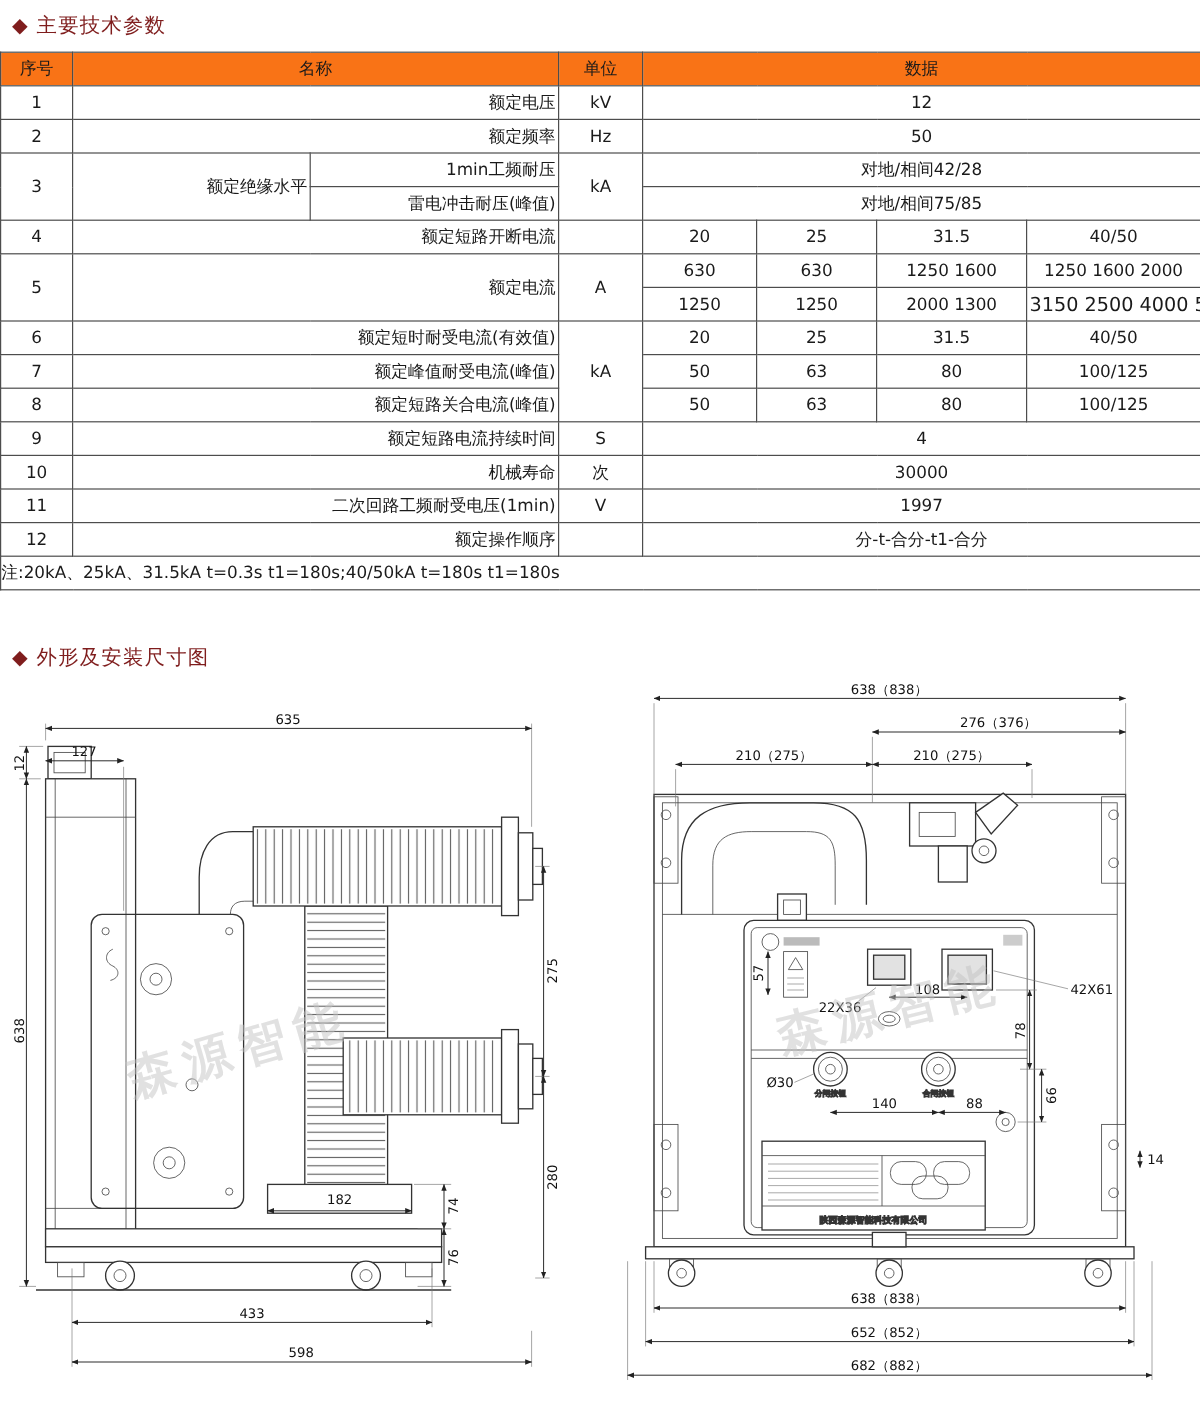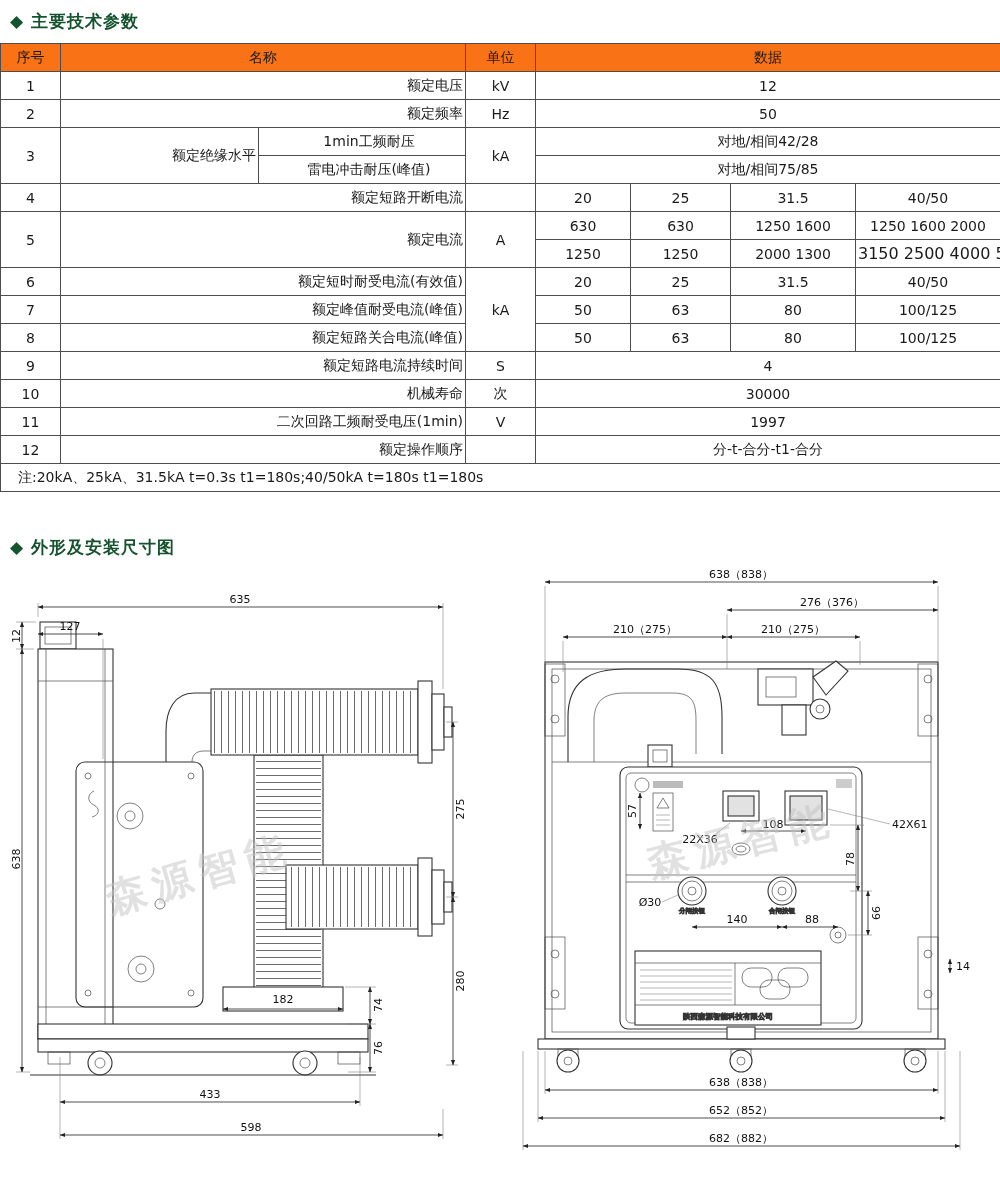--- a/index.html
+++ b/index.html
@@ -1,33 +1,33 @@
 <!DOCTYPE html>
 <html><head>
 <meta charset="utf-8">
 <style>
   html,body{margin:0;padding:0;}
   body{
     width:1000px;height:1190px;overflow:hidden;background:#fff;color:#1a1a1a;
     font-family:"DejaVu Sans","Liberation Sans",sans-serif;
   }
   .sec-title{
-    color:#14532d;font-size:17px;font-weight:bold;
+    color:#7f1d1d;font-size:17px;font-weight:normal;
     margin:10px 0 10px 10px;letter-spacing:1px;
   }
   table.spec{border-collapse:collapse;width:1000px;table-layout:fixed;font-size:14px;}
   .spec td{
     border:1px solid #4d4d4d;text-align:center;height:27px;
     padding:0 2px;overflow:hidden;white-space:nowrap;
   }
   .spec tr.hd td{background:#f97316;}
   .spec td.nm{text-align:right;padding-left:14px;}
-  .spec td.sub{text-align:center;padding-left:16px;}
+  .spec td.sub{text-align:right;padding-left:16px;}
   .spec td.sm{font-size:16px;}
-  .spec td.note{text-align:left;padding-left:17px;}
+  .spec td.note{text-align:left;padding-left:0;}
   .sec2{margin-top:44px;}
   .drawings{display:flex;margin-top:6px;}
   .draw{flex:0 0 auto;}
   .draw.left{margin-left:8px;}
   .draw.right{margin-left:32px;}
   
   .pt{fill:none;stroke:#333;stroke-width:1.1;}
   .pt2{fill:none;stroke:#4a4a4a;stroke-width:0.7;}
   .dl{stroke:#222;stroke-width:0.8;fill:none;}
   .ext{stroke:#777;stroke-width:0.55;fill:none;}

